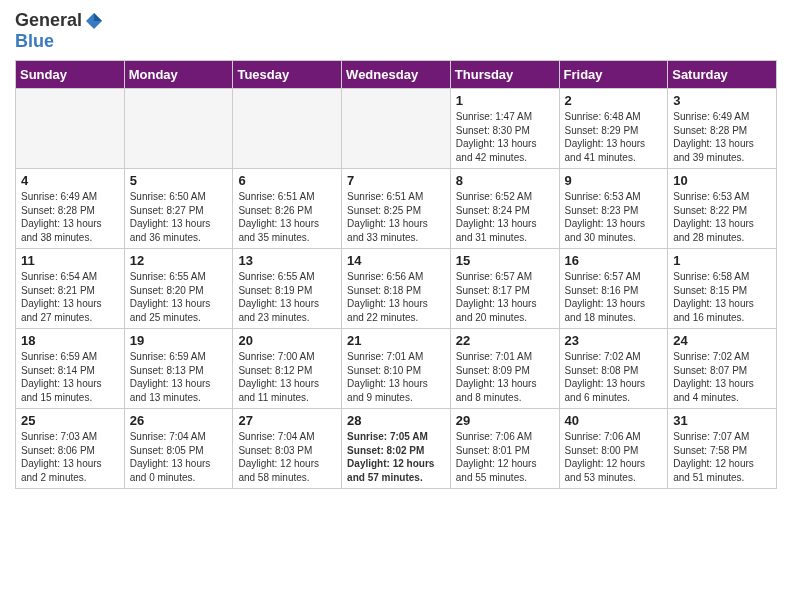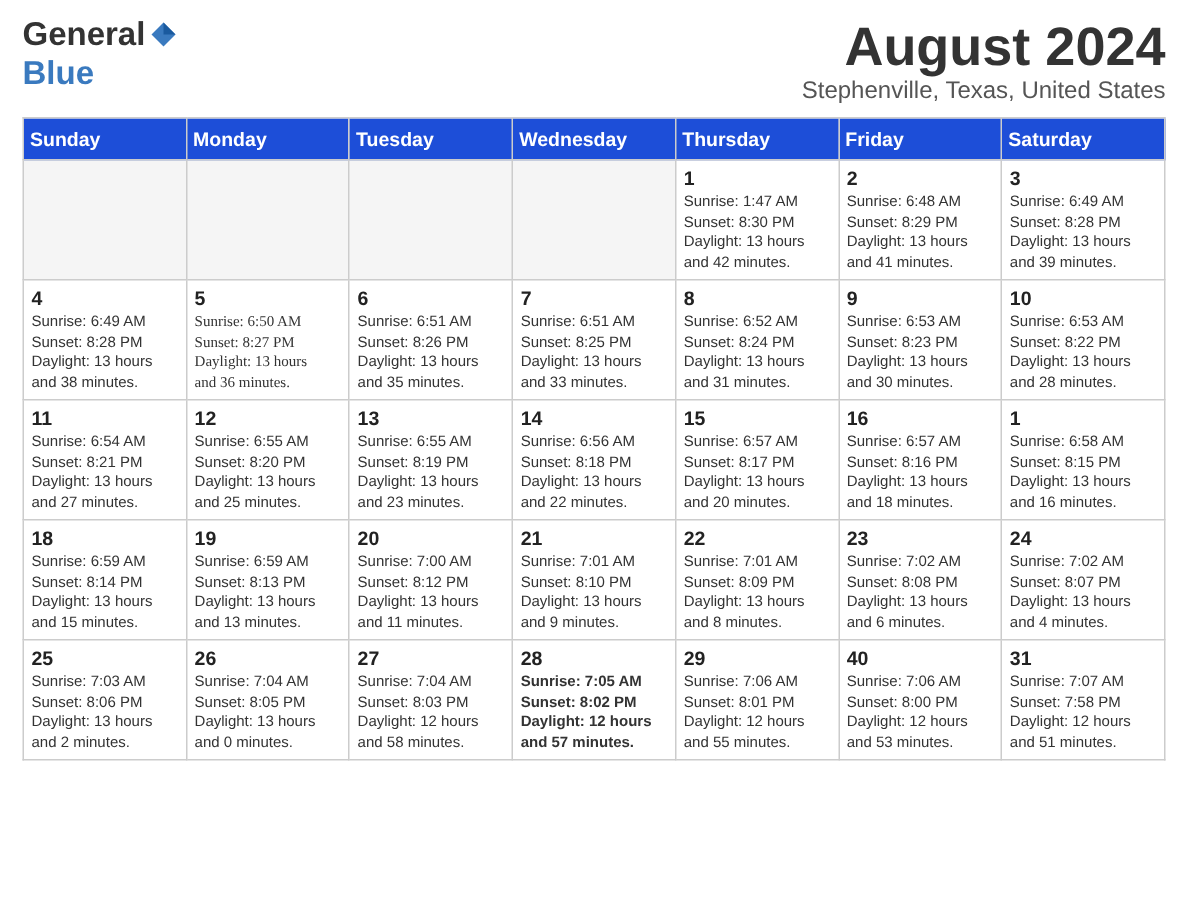--- a/index.html
+++ b/index.html
@@ -19,26 +19,26 @@
     .logo {
       display: flex;
       flex-direction: column;
       align-items: flex-start;
     }
     .logo-text {
       display: flex;
       align-items: center;
     }
     .logo-general {
-      font-size: 22px;
+      font-size: 18px;
       font-weight: bold;
       color: #333;
     }
     .logo-blue {
-      font-size: 22px;
+      font-size: 18px;
       font-weight: bold;
       color: #3a7abf;
       text-align: center;
     }
     .logo-icon {
       width: 20px;
       height: 20px;
       margin-left: 2px;
     }
     .title-block {
@@ -52,21 +52,21 @@
     .location-title {
       font-size: 16px;
       color: #555;
     }
     table {
       width: 100%;
       border-collapse: collapse;
       table-layout: fixed;
     }
     thead tr th {
-      background-color: #1d4ed8;
+      background-color: #701a75;
       color: #fff;
       font-size: 13px;
       font-weight: bold;
       padding: 6px 4px;
       text-align: left;
       border: 1px solid #ccc;
     }
     tbody tr td {
       vertical-align: top;
       border: 1px solid #ccc;
@@ -98,24 +98,20 @@
   <div class="logo">
     <div class="logo-text">
       <span class="logo-general">General</span>
       <svg class="logo-icon" viewBox="0 0 20 20">
         <polygon points="10,2 18,10 10,18 2,10" fill="#3a7abf"></polygon>
         <polygon points="10,2 18,10 10,10" fill="#1a5a9f"></polygon>
       </svg>
     </div>
     <span class="logo-blue">Blue</span>
   </div>
-  <div class="title-block">
-    <div class="month-title">August 2024</div>
-    <div class="location-title">Stephenville, Texas, United States</div>
-  </div>
 </div>
 
 <table>
   <thead>
     <tr>
     <th>Sunday</th>
         <th>Monday</th>
         <th>Tuesday</th>
         <th>Wednesday</th>
         <th>Thursday</th>
@@ -154,21 +150,21 @@
       <tr>
         <td>
           <span class="day-num">4</span>
           <div class="cell-text" style="white-space: pre-line;">Sunrise: 6:49 AM
 Sunset: 8:28 PM
 Daylight: 13 hours
 and 38 minutes.</div>
         </td>
         <td>
           <span class="day-num">5</span>
-          <div class="cell-text" style="white-space: pre-line; font-family: Liberation Serif, serif;">Sunrise: 6:50 AM
+          <div class="cell-text" style="white-space: pre-line;">Sunrise: 6:50 AM
 Sunset: 8:27 PM
 Daylight: 13 hours
 and 36 minutes.</div>
         </td>
         <td>
           <span class="day-num">6</span>
           <div class="cell-text" style="white-space: pre-line;">Sunrise: 6:51 AM
 Sunset: 8:26 PM
 Daylight: 13 hours
 and 35 minutes.</div>

